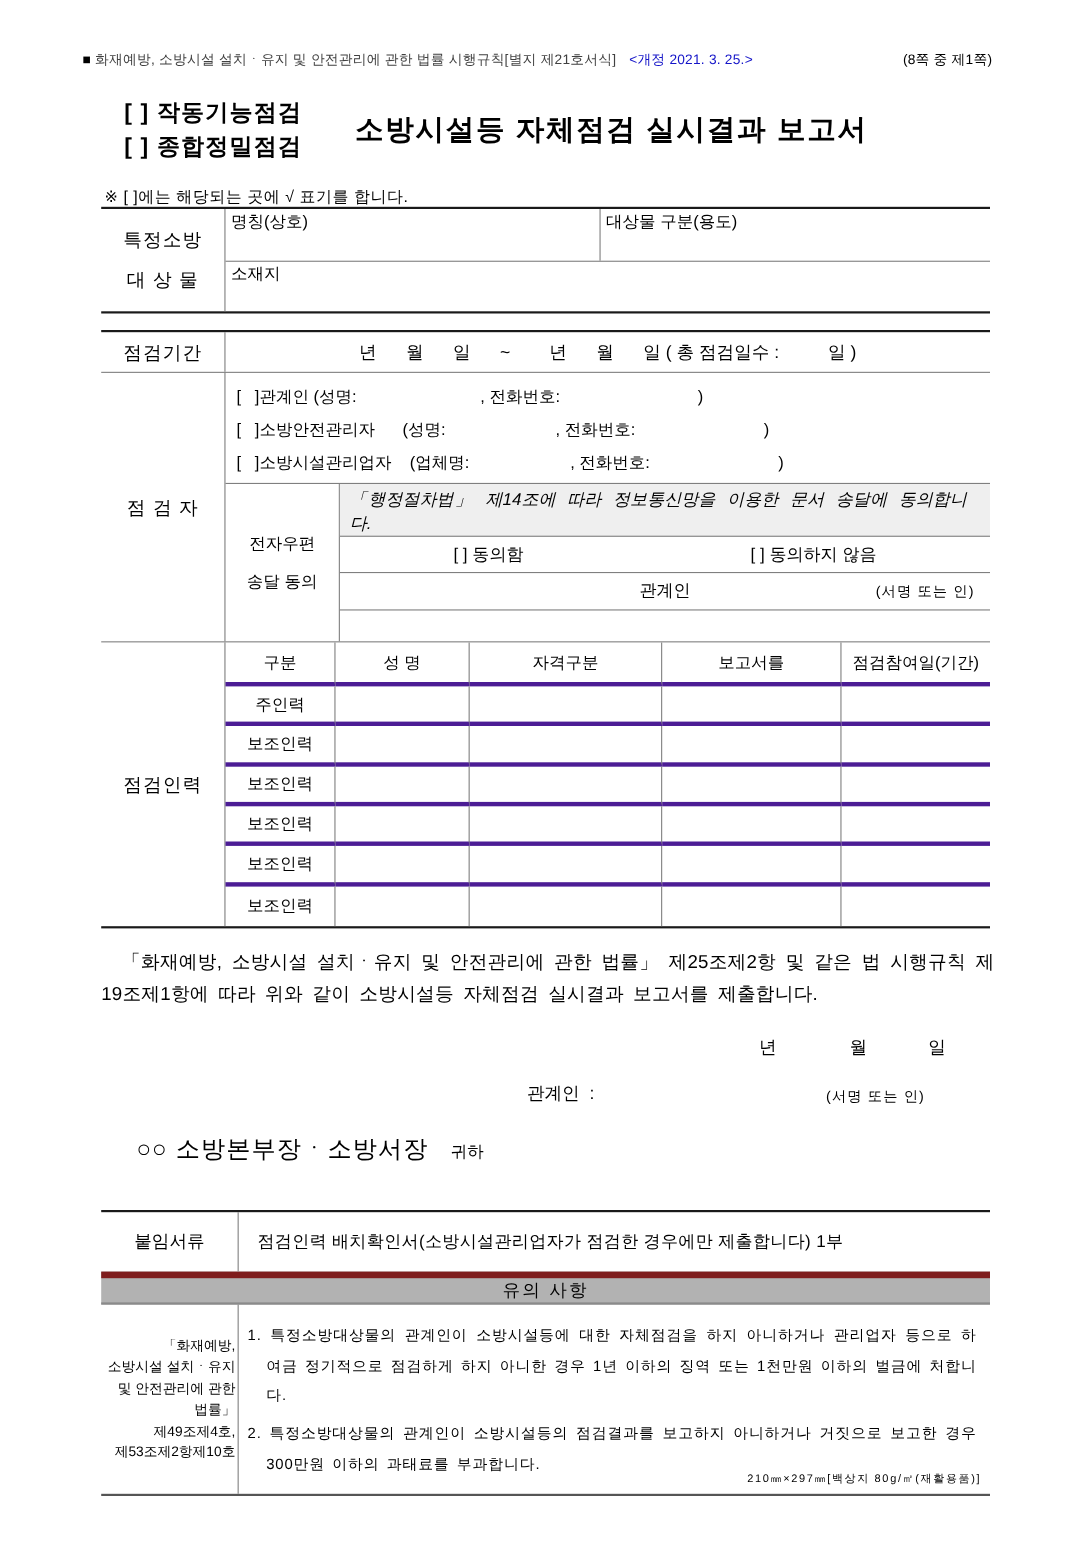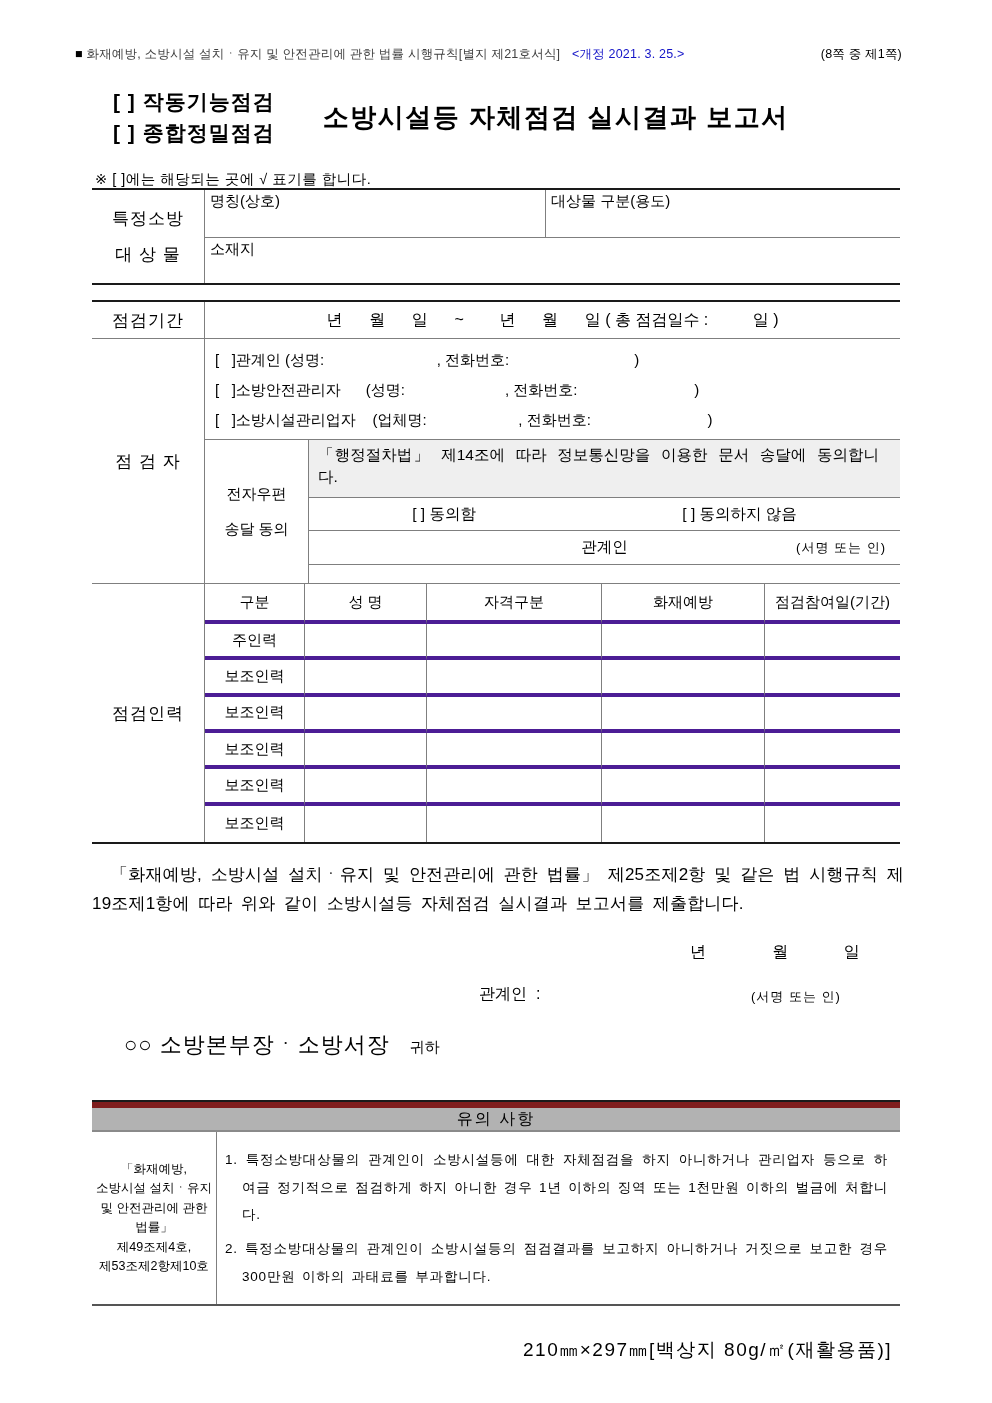--- a/index.html
+++ b/index.html
@@ -35,21 +35,21 @@
   .t2-row-period{display:flex;height:37px;border-bottom:1px solid #7f7f7f;}
   .lblcell{width:113px;border-right:1px solid #7f7f7f;display:flex;justify-content:center;align-items:center;font-size:17px;letter-spacing:1px;text-align:center;}
   .period-value{flex:1;display:flex;justify-content:center;align-items:center;font-size:16px;white-space:pre;}
   .t2-row-insp{display:flex;height:245px;border-bottom:1px solid #7f7f7f;}
   .insp-body{flex:1;display:flex;flex-direction:column;}
   .insp-checks{height:100px;display:flex;flex-direction:column;justify-content:space-around;padding:6px 0 4px 10px;font-size:15px;}
   .insp-checks .line{white-space:pre;}
   .email-sec{flex:1;border-top:1px solid #7f7f7f;display:flex;}
   .email-label{width:104px;border-right:1px solid #7f7f7f;display:flex;flex-direction:column;justify-content:center;align-items:center;gap:16px;font-size:15px;}
   .email-body{flex:1;display:flex;flex-direction:column;}
-  .consent{height:58px;background:#efefef;border-bottom:1px solid #7f7f7f;padding:4px 21px 0 9px;font-size:15.5px;line-height:1.45;text-align:justify;word-break:break-all;word-spacing:5px;}
+  .consent{height:48px;background:#efefef;border-bottom:1px solid #7f7f7f;padding:4px 21px 0 9px;font-size:15.5px;line-height:1.45;text-align:justify;word-break:break-all;word-spacing:5px;font-style:italic;}
   .agree-row{height:33px;border-bottom:1px solid #7f7f7f;display:flex;align-items:center;justify-content:space-around;font-size:15.5px;}
   .party-row{height:34px;border-bottom:1px solid #7f7f7f;position:relative;display:flex;align-items:center;justify-content:center;font-size:15.5px;}
   .party-row .sign{position:absolute;right:14px;font-size:13px;letter-spacing:1px;}
   .addr-row{flex:1;position:relative;display:flex;align-items:center;font-size:15.5px;}
   .addr-row .lab{padding-left:9px;}
   .addr-row .at{position:absolute;left:350px;}
   .t2-row-pers{display:flex;height:258px;}
   .pers-grid{flex:1;display:grid;grid-template-columns:100px 122px 175px 163px 1fr;grid-template-rows:40px repeat(6,1fr);}
   .pers-grid>div{border-right:1px solid #7f7f7f;border-bottom:4px solid #4c1d95;display:flex;align-items:center;justify-content:center;font-size:15px;}
   .pers-grid>div.nr{border-right:none;}
@@ -64,25 +64,25 @@
   .recipient .main{font-size:22px;letter-spacing:1px;}
   .recipient .suffix{font-size:15px;margin-left:20px;}
 
   
   .t3{position:absolute;left:92px;top:1100px;width:808px;border-top:2px solid #1a1a1a;}
   .attach-row{display:flex;height:54px;}
   .attach-label{width:125px;border-right:1px solid #7f7f7f;display:flex;align-items:center;justify-content:center;font-size:16px;}
   .attach-value{flex:1;display:flex;align-items:center;padding-left:17px;font-size:15.5px;letter-spacing:0.3px;}
   .banner{height:30px;border-top:6px solid #7f1d1d;border-bottom:2px solid #8a8a8a;background:#b2b2b2;display:flex;align-items:center;justify-content:center;font-size:16px;letter-spacing:2px;}
   .notes-row{display:flex;border-bottom:2px solid #555;min-height:138px;}
-  .law-cell{width:125px;border-right:1px solid #7f7f7f;display:flex;flex-direction:column;justify-content:center;align-items:center;text-align:center;font-size:12.5px;line-height:1.55;padding:8px 2px;}
+  .law-cell{width:125px;border-right:1px solid #7f7f7f;display:flex;flex-direction:column;justify-content:center;align-items:flex-end;text-align:center;font-size:12.5px;line-height:1.55;padding:8px 2px;}
   .items-cell{flex:1;padding:14px 12px 8px 8px;font-size:13.5px;line-height:2.05;letter-spacing:0.8px;word-spacing:2px;}
   .note-item{padding-left:17px;text-indent:-17px;word-break:break-all;text-align:justify;margin-bottom:6px;}
 
-  .footer{position:absolute;right:100px;top:1337px;font-size:19px;letter-spacing:1.5px;}
+  .footer{position:absolute;right:100px;top:1337px;font-size:10px;letter-spacing:1.5px;}
 </style>
 </head>
 <body>
 
 <div class="topnote">
   <span>
     <span>■</span>
     <span class="ref">화재예방, 소방시설 설치ㆍ유지 및 안전관리에 관한 법률 시행규칙[별지 제21호서식]</span>
     <span class="rev">&lt;개정 2021. 3. 25.&gt;</span>
   </span>
@@ -146,21 +146,21 @@
       </div>
     </div>
   </div>
 
   <div class="t2-row-pers">
     <div class="lblcell">점검인력</div>
     <div class="pers-grid">
       <div>구분</div>
       <div>성  명</div>
       <div>자격구분</div>
-      <div>화재예방</div>
+      <div>보고서를</div>
       <div class="nr">점검참여일(기간)</div>
 
       <div>주인력</div>
       <div></div>
       <div></div>
       <div></div>
       <div class="nr"></div>
 
       <div>보조인력</div>
       <div></div>
@@ -198,20 +198,24 @@
 <div class="decl">「화재예방, 소방시설 설치ㆍ유지 및 안전관리에 관한 법률」  제25조제2항 및 같은 법 시행규칙 제19조제1항에 따라 위와 같이 소방시설등 자체점검 실시결과 보고서를 제출합니다.</div>
 <div class="date-line">년            월          일</div>
 <div class="party-line">관계인  :</div>
 <div class="party-sign">(서명 또는 인)</div>
 <div class="recipient">
   <span class="main">○○ 소방본부장ㆍ소방서장</span>
   <span class="suffix">귀하</span>
 </div>
 
 <div class="t3">
+  <div class="attach-row">
+    <div class="attach-label">붙임서류</div>
+    <div class="attach-value">점검인력 배치확인서(소방시설관리업자가 점검한 경우에만 제출합니다) 1부</div>
+  </div>
   <div class="banner">유의 사항</div>
   <div class="notes-row">
     <div class="law-cell">
       <span>「화재예방,</span>
       <span>소방시설 설치ㆍ유지</span>
       <span>및 안전관리에 관한</span>
       <span>법률」</span>
       <span>제49조제4호,</span>
       <span>제53조제2항제10호</span>
     </div>

